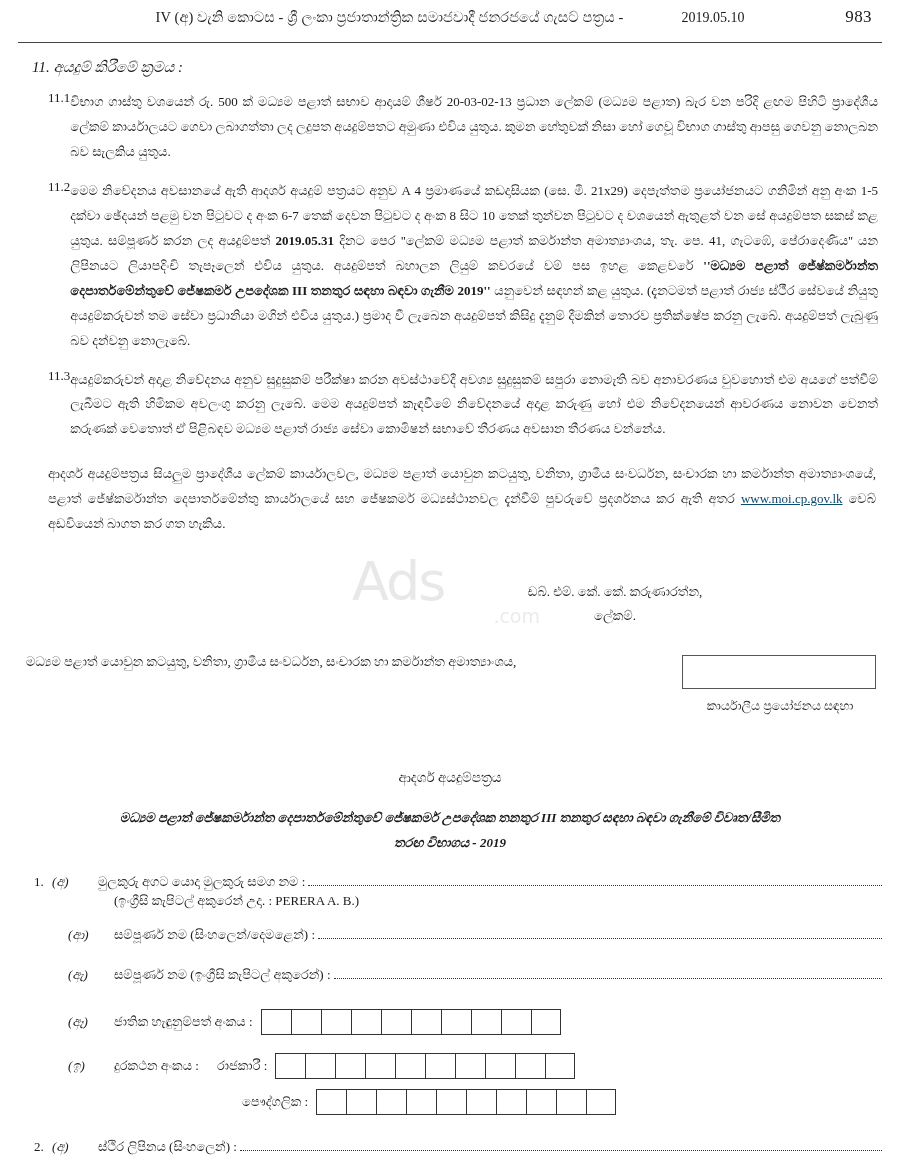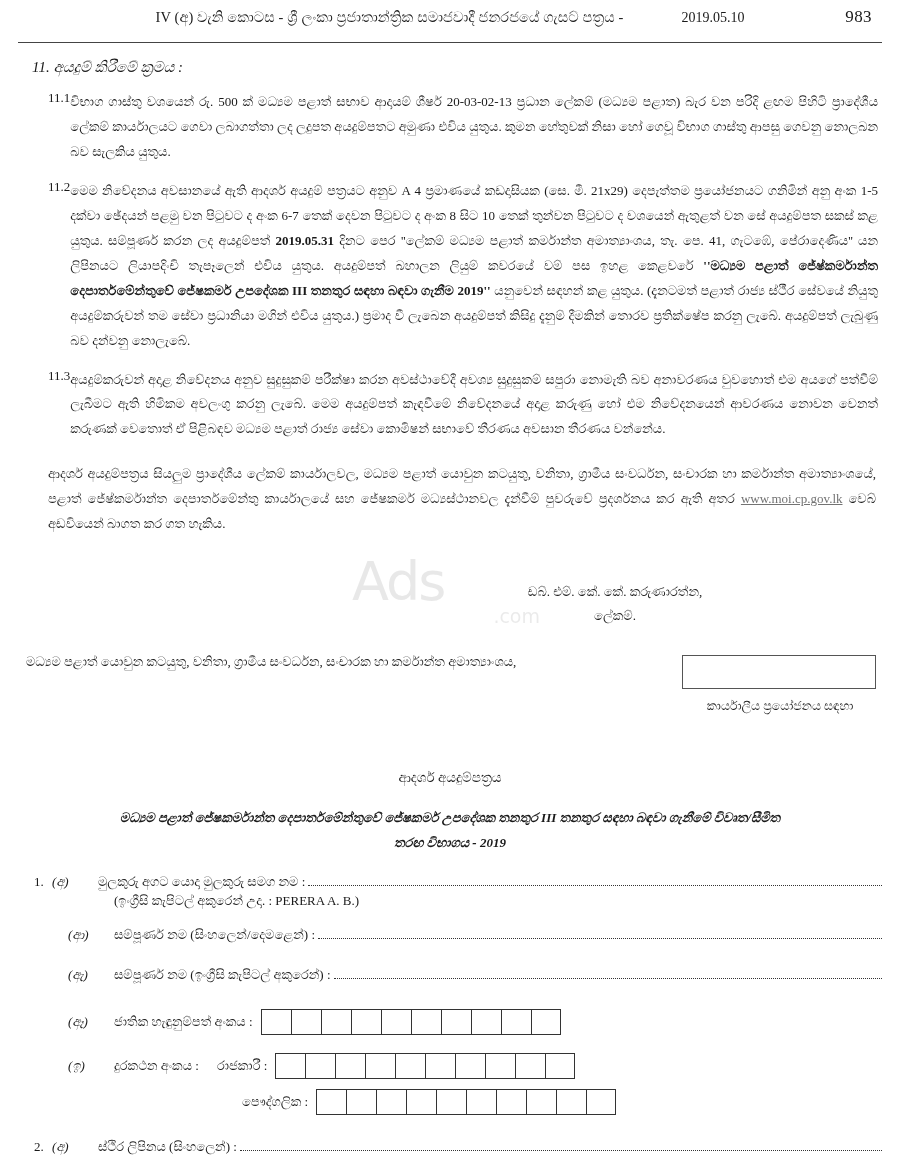--- a/index.html
+++ b/index.html
@@ -83,21 +83,21 @@
   .para {
     font-size: 13px;
     line-height: 1.92;
     text-align: justify;
     margin: 20px 0 0 30px;
     padding-right: 6px;
   }
   b, .b { font-weight: bold; }
   .link {
     text-decoration: underline;
-    color: #737373;
+    color: #0c4a6e;
   }
 
   
   .sign-block {
     margin-top: 20px;
     text-align: center;
     padding-left: 330px;
     font-size: 13px;
     line-height: 1.85;
   }

